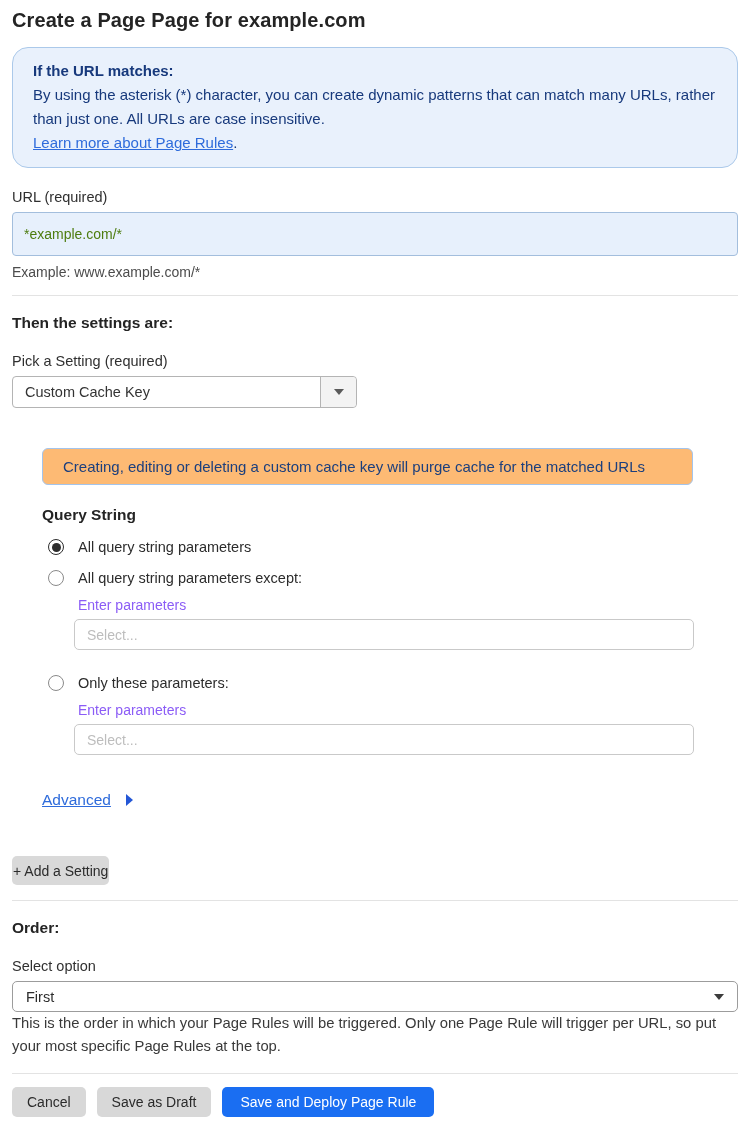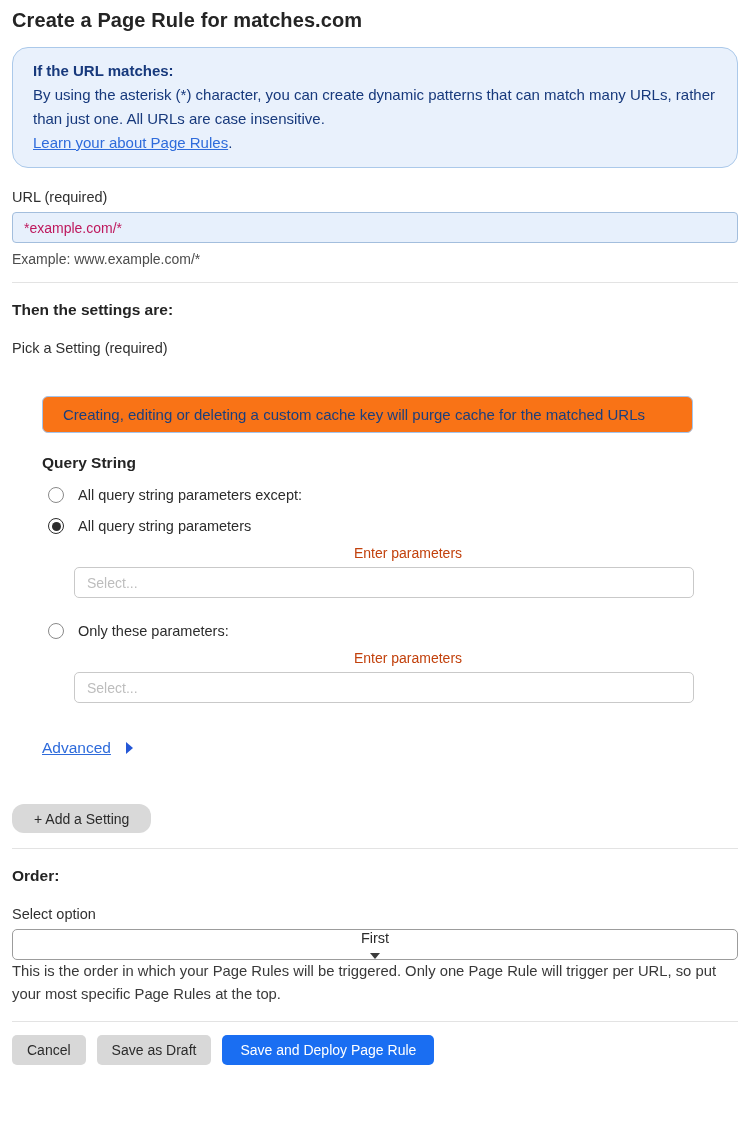--- a/index.html
+++ b/index.html
@@ -8,113 +8,119 @@
   .page { width: 750px; height: 1130px; padding: 9px 12px 0; overflow: hidden; }
 
   .page-title { font-size: 20px; font-weight: bold; color: #242424; letter-spacing: 0.1px; }
 
   .info-box { margin-top: 15px; background: #e9f1fc; border: 1px solid #abc9ea;
     border-radius: 16px; padding: 11px 20px 12px; color: #17397c; font-size: 15px; line-height: 1.6; }
   .info-heading { font-weight: bold; }
   .link { color: #2e6bdb; text-decoration: underline; cursor: pointer; }
 
   .field-label { margin-top: 21px; font-size: 14.5px; color: #303030; }
-  .url-input { margin-top: 7px; display: block; width: 100%; height: 31px; background: #e7f0fc;
+  .url-input { margin-top: 7px; display: block; width: 100%; height: 44px; background: #e7f0fc;
     border: 1px solid #a3bedd; border-radius: 4px; font: 14px "Liberation Sans", sans-serif;
-    padding: 8px 11px; color: #be185d; }
+    padding: 8px 11px; color: #4d7c0f; }
   .hint { margin-top: 8px; font-size: 14px; color: #4c4c4c; }
 
   .divider { border: none; border-top: 1px solid #e3e3e3; margin-top: 15px; }
 
   .section-heading { margin-top: 18px; font-size: 15.5px; font-weight: bold; color: #242424; }
 
   .dropdown { margin-top: 7px; width: 345px; height: 32px; border: 1px solid #b4b4b4;
     border-radius: 4px; display: flex; align-items: stretch; background: #fff; cursor: pointer; }
   .dropdown-value { flex: 1; display: flex; align-items: center; padding: 0 12px;
     font-size: 14.5px; color: #333; }
   .dropdown-arrow { width: 36px; border-left: 1px solid #b4b4b4; background: #f3f3f3;
     display: flex; align-items: center; justify-content: center; border-radius: 0 4px 4px 0; }
   .caret-down { width: 0; height: 0; border-left: 5px solid transparent;
     border-right: 5px solid transparent; border-top: 6px solid #5a5a5a; }
 
-  .notice-box { margin: 40px 45px 0 30px; background: #f97316; border: 1px solid #a3c4ec;
+  .notice-box { margin: 40px 45px 0 30px; background: #fdba74; border: 1px solid #a3c4ec;
     border-radius: 6px; padding: 9px 20px; color: #1c3f7d; font-size: 15px; }
 
   .qs-heading { margin: 21px 0 0 30px; font-size: 15.5px; font-weight: bold; color: #242424; }
 
   .radio-row { margin: 15px 0 0 36px; display: flex; align-items: center; gap: 14px; }
   .radio { width: 16px; height: 16px; border-radius: 50%; border: 1.5px solid #8a8a8a;
     background: #fff; position: relative; flex: 0 0 auto; cursor: pointer; }
   .radio.selected { border-color: #2d2d2d; }
   .radio.selected::after { content: ""; position: absolute; inset: 2.5px; border-radius: 50%;
     background: #2d2d2d; }
   .radio-label { font-size: 14.5px; color: #2c2c2c; }
-  .sub-label { margin: 11px 0 0 66px; font-size: 14px; color: #c2410c; text-align: center; }
+  .sub-label { margin: 11px 0 0 66px; font-size: 14px; color: #8b5cf6; }
   .param-input { display: block; margin: 6px 0 0 62px; width: 620px; height: 31px;
     border: 1px solid #c9c9c9; border-radius: 5px; font: 14px "Liberation Sans", sans-serif;
     padding: 0 12px; color: #333; background: #fff; }
   .param-input::placeholder { color: #bdbdbd; }
   .spacer-sm { height: 10px; }
 
   .advanced { margin: 26px 0 0 30px; display: inline-flex; align-items: center; gap: 15px;
     font-size: 15.5px; cursor: pointer; }
   .caret-right { width: 0; height: 0; border-top: 6px solid transparent;
     border-bottom: 6px solid transparent; border-left: 7px solid #2457d6; }
 
   .add-setting-btn { display: block; margin-top: 47px; background: #d9d9d9; border: none;
-    border-radius: 12px; height: 29px; padding: 0 22px;
+    border-radius: 5px; height: 29px; padding: 0 1px;
     font: 14px "Liberation Sans", sans-serif; color: #2b2b2b; cursor: pointer; }
 
   .order-select { margin-top: 7px; width: 100%; height: 31px; border: 1px solid #9c9c9c;
     border-radius: 5px; display: flex; align-items: center; justify-content: space-between;
-    padding: 0 13px; font-size: 14.5px; color: #2c2c2c; cursor: pointer; background: #fff; flex-direction: column; }
+    padding: 0 13px; font-size: 14.5px; color: #2c2c2c; cursor: pointer; background: #fff; }
   .order-select .caret-down { border-top-color: #3c3c3c; }
   .help-text { font-size: 14.8px; color: #393939; line-height: 1.55; }
 
   .footer { margin-top: 13px; display: flex; gap: 11px; }
   .btn { height: 30px; border: none; border-radius: 5px; padding: 0 15px;
     font: 14px "Liberation Sans", sans-serif; cursor: pointer; }
   .btn-gray { background: #d8d8d8; color: #2b2b2b; }
   .btn-primary { background: #1a6ef2; color: #fff; padding: 0 18px; }
 </style>
 </head>
 <body>
 
 <div class="page">
 
-  <h1 class="page-title">Create a Page Rule for matches.com</h1>
+  <h1 class="page-title">Create a Page Page for example.com</h1>
 
   <div class="info-box">
     <div class="info-heading">If the URL matches:</div>
     <div>By using the asterisk (*) character, you can create dynamic patterns that can match many URLs, rather than just one. All URLs are case insensitive.</div>
-    <div><span class="link">Learn your about Page Rules</span><span>.</span></div>
+    <div><span class="link">Learn more about Page Rules</span><span>.</span></div>
   </div>
 
   <div class="field-label">URL (required)</div>
   <input class="url-input" type="text" value="*example.com/*" style="">
   <div class="hint">Example: www.example.com/*</div>
 
   <hr class="divider">
 
   <div class="section-heading">Then the settings are:</div>
 
   <div class="field-label">Pick a Setting (required)</div>
+  <div class="dropdown">
+    <div class="dropdown-value">Custom Cache Key</div>
+    <div class="dropdown-arrow">
+      <span class="caret-down"></span>
+    </div>
+  </div>
 
   <div class="notice-box">Creating, editing or deleting a custom cache key will purge cache for the matched URLs</div>
 
   <div class="qs-heading">Query String</div>
 
   <div class="radio-row">
-    <span class="radio"></span>
-    <span class="radio-label">All query string parameters except:</span>
+    <span class="radio selected"></span>
+    <span class="radio-label">All query string parameters</span>
   </div>
 
   <div class="radio-row">
-    <span class="radio selected"></span>
-    <span class="radio-label">All query string parameters</span>
+    <span class="radio"></span>
+    <span class="radio-label">All query string parameters except:</span>
   </div>
   <div class="sub-label">Enter parameters</div>
   <input class="param-input" type="text" placeholder="Select..." style="">
 
   <div class="spacer-sm"></div>
 
   <div class="radio-row">
     <span class="radio"></span>
     <span class="radio-label">Only these parameters:</span>
   </div>

